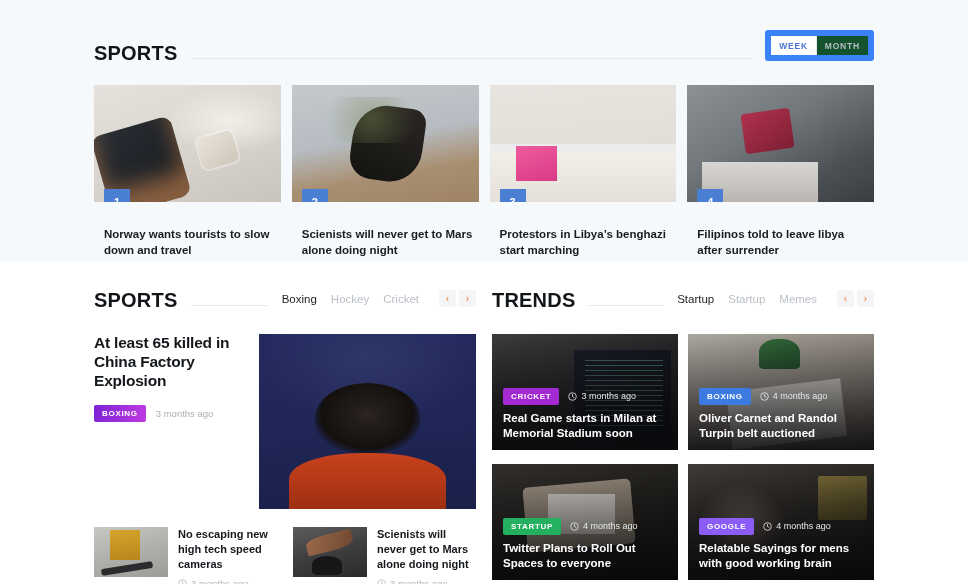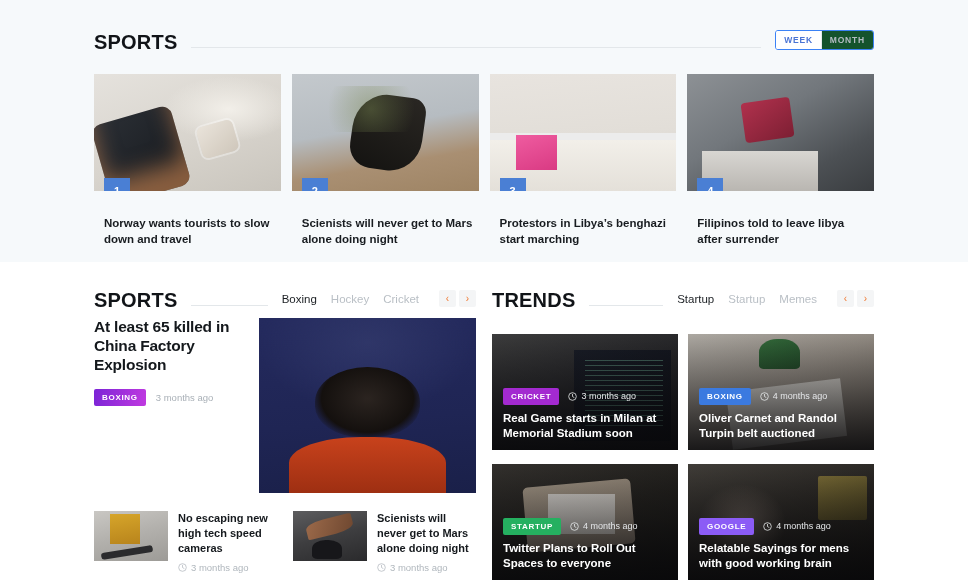--- a/index.html
+++ b/index.html
@@ -24,22 +24,22 @@
   }
   .sec-title {
     font-size: 20px; font-weight: bold; letter-spacing: 0.2px;
     color: #111418; white-space: nowrap; line-height: 1;
   }
   .sec-rule {
     flex: 1; height: 1px; background: #e3e7ea; margin: 0 14px 4px 14px;
   }
 
   .toggle {
-    display: flex; border: 1px solid #3b82f6; border-radius: 3px;
-    background: #ffffff; overflow: hidden; height: 20px; margin-bottom: 2px;
+    display: flex; border: 6px solid #3b82f6; border-radius: 3px;
+    background: #ffffff; overflow: hidden; height: 31px; margin-bottom: 2px;
   }
   .toggle div {
     font-size: 8.5px; font-weight: bold; letter-spacing: 0.8px;
     padding: 0 8px; display: flex; align-items: center;
   }
   .toggle .on { color: #4a74d4; background: #fff; }
   .toggle .off { color: #b4bcc4; background: #14532d; border-left: 1px solid #e6eaee; }
 
   .pop-grid {
     display: grid; grid-template-columns: repeat(4, 1fr); gap: 11px;
@@ -74,21 +74,21 @@
   .tab.active { color: #1b1f23; }
 
   .arrows { display: flex; gap: 3px; margin-left: 6px; margin-bottom: 1px; }
   .arrow {
     width: 17px; height: 17px; background: #f4f5f6;
     display: flex; align-items: center; justify-content: center;
     color: #f07a32; font-size: 10px; border-radius: 2px;
   }
 
   
-  .hero { display: flex; gap: 20px; }
+  .hero { display: flex; gap: 20px; margin-top: 16px; }
   .hero-left { width: 148px; }
   .hero-h {
     font-size: 15.5px; font-weight: bold; color: #14181c;
     line-height: 1.22; letter-spacing: -0.2px;
   }
   .hero-p {
     font-size: 10.5px; color: #9ba3ab; line-height: 1.6; margin-top: 10px;
   }
   .meta-row { display: flex; align-items: center; gap: 10px; margin-top: 14px; }
   .badge {

